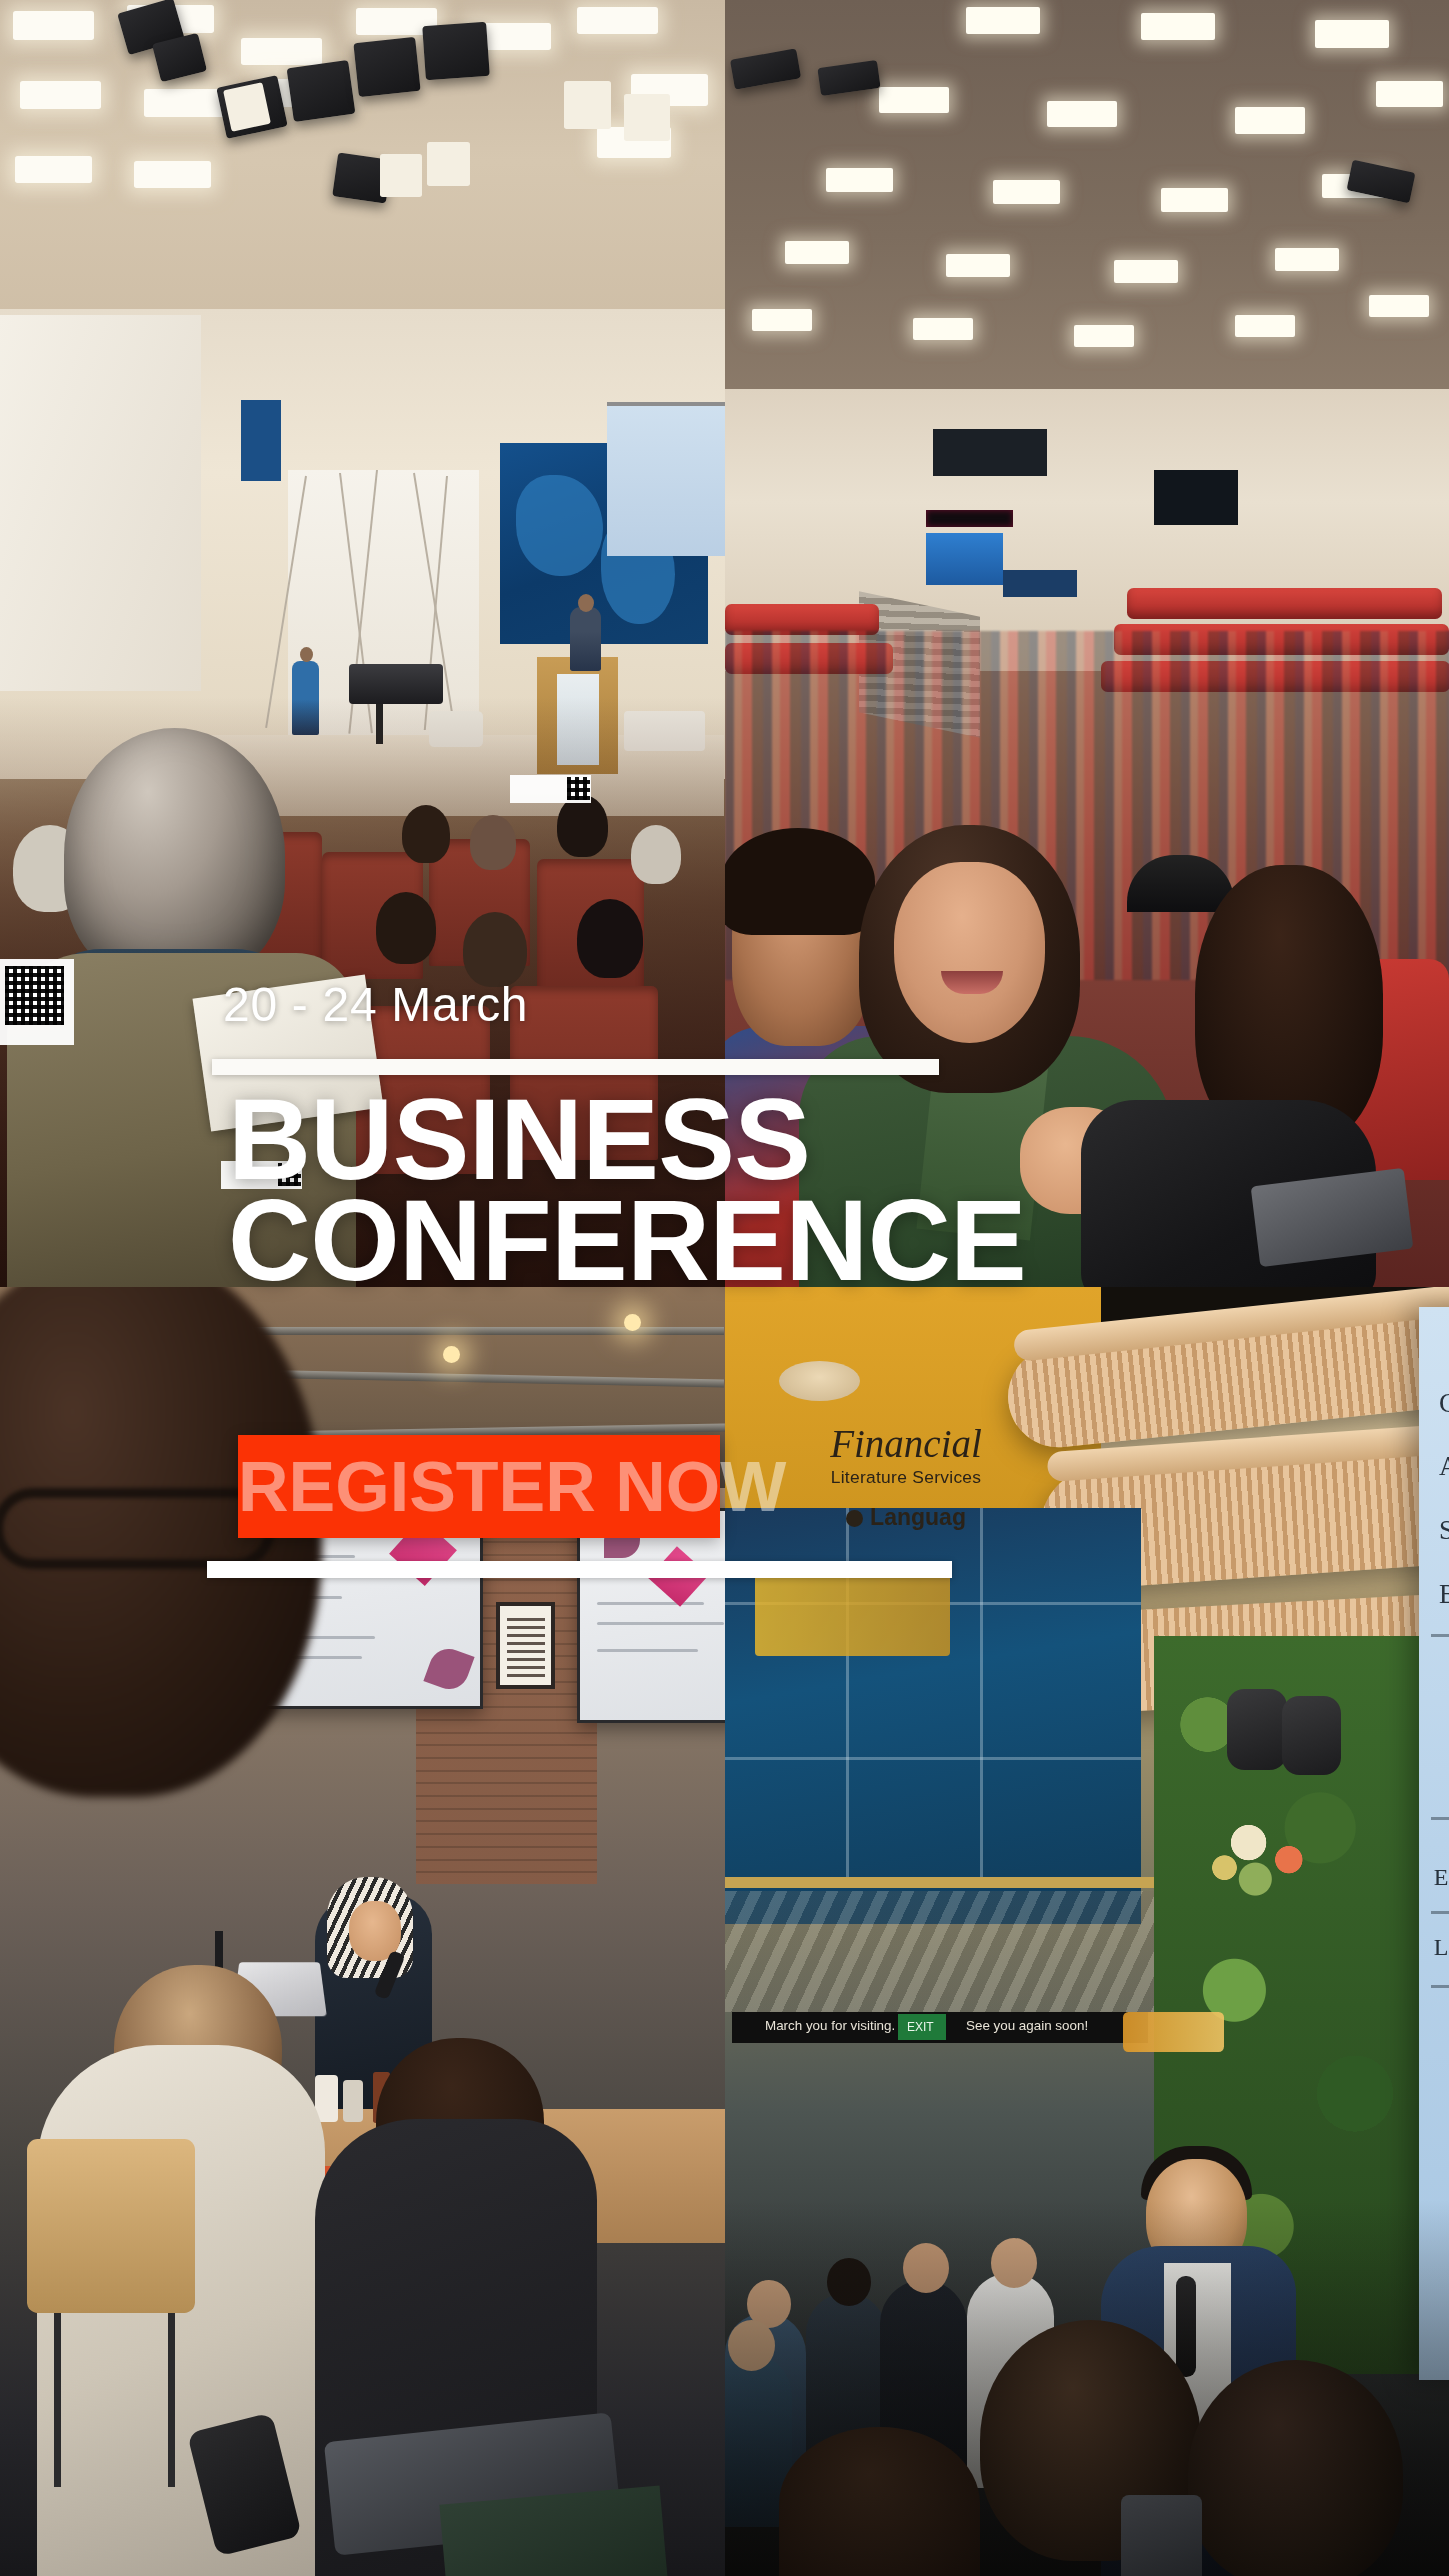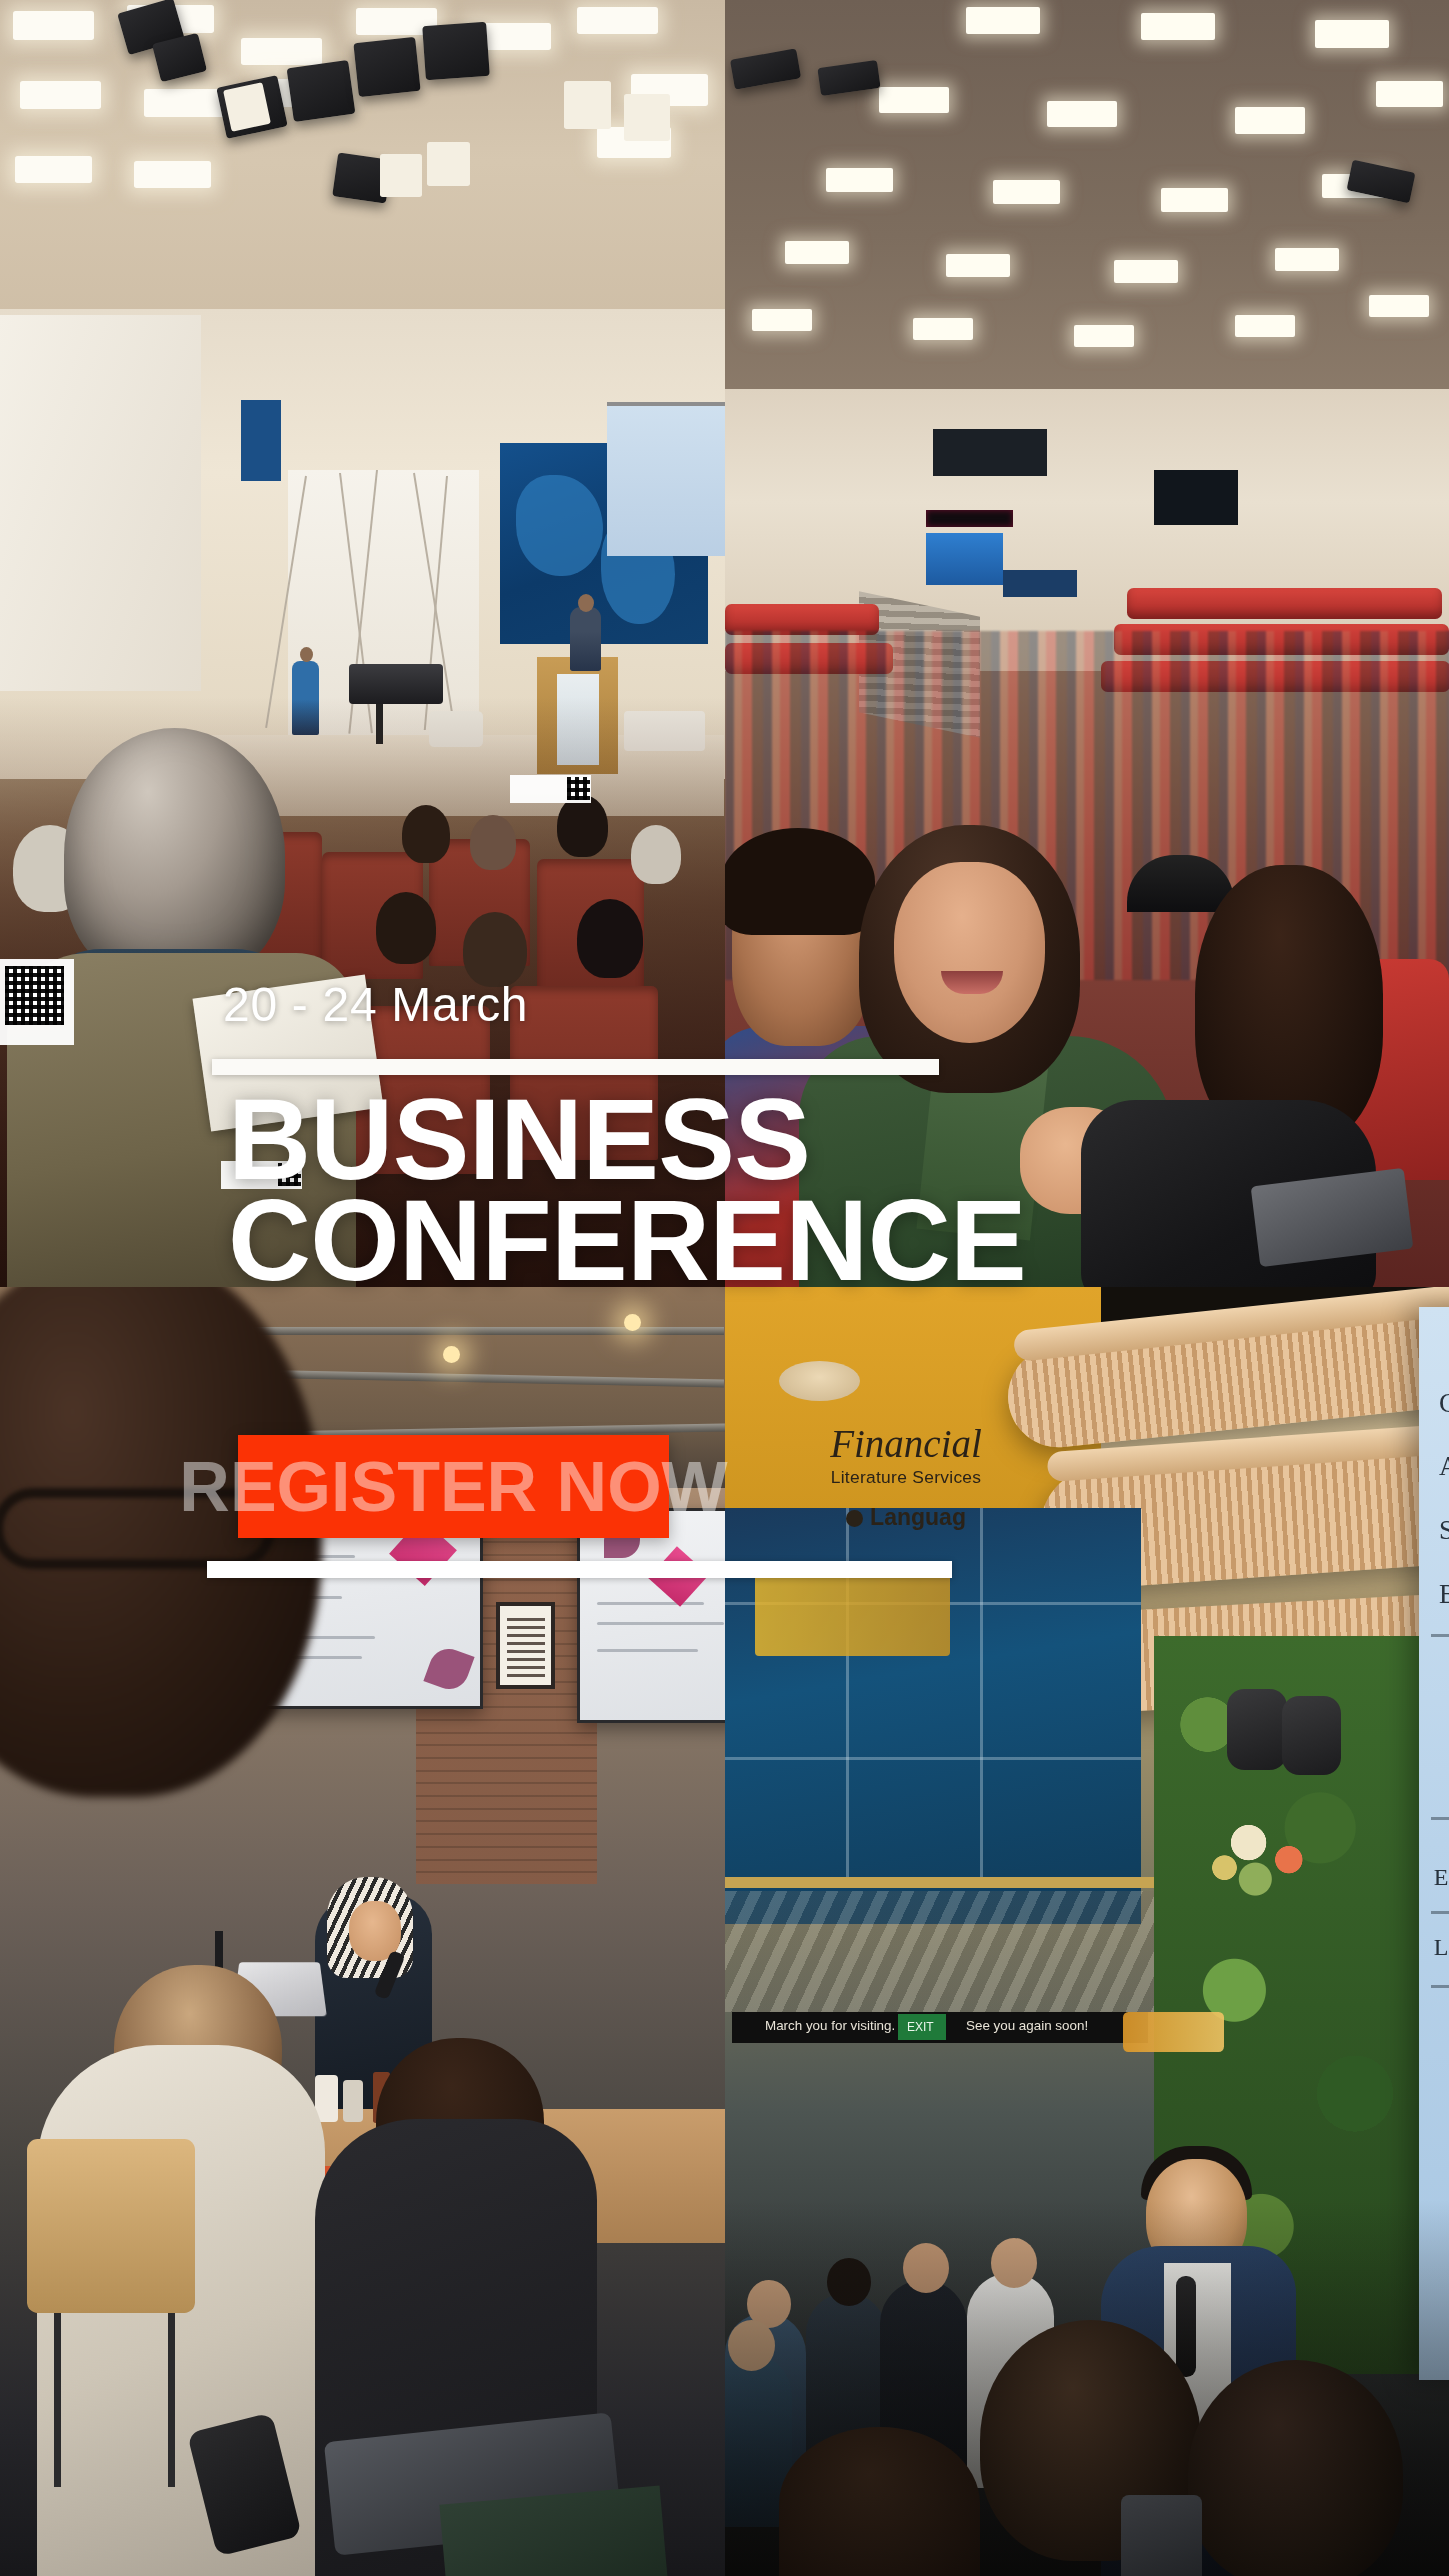--- a/index.html
+++ b/index.html
@@ -250,22 +250,22 @@
   }
   .headline{
     position:absolute; left:228px; top:1067px; width:1073px;
     font-size:115px; font-weight:700; color:#ffffff;
     line-height:0.88; letter-spacing:-0.7px;
     text-shadow:0 2.7px 17.4px rgba(0,0,0,.35);
   }
   .headline .hl{display:block;}
 
   .cta{
-    position:absolute; left:238px; top:1413px; width:431px; height:103px;
-    background:#fb3205; border:none; display:flex; align-items:center; justify-content:center;
+    position:absolute; left:238px; top:1413px; width:482px; height:103px;
+    background:#fb3205; border:none; display:flex; align-items:center; 
     box-shadow:0 4px 14.8px rgba(0,0,0,.3); cursor:pointer;
   }
   .cta-label{
     font-size:70px; font-weight:700; letter-spacing:0px;
     color:rgba(255,255,255,.46); line-height:1; white-space:nowrap;
   }
   .maybank-wrap{position:absolute;left:765px;top:1424px;width:282px;text-align:center;color:#2a2218;}
   .mb-script{font-family:"Liberation Serif",serif;font-style:italic;font-size:39px;line-height:1;}
   .mb-sub{font-size:17.4px;letter-spacing:0.3px;margin-top:4px;}
   .mb-brand{font-size:23px;font-weight:700;margin-top:16px;}

